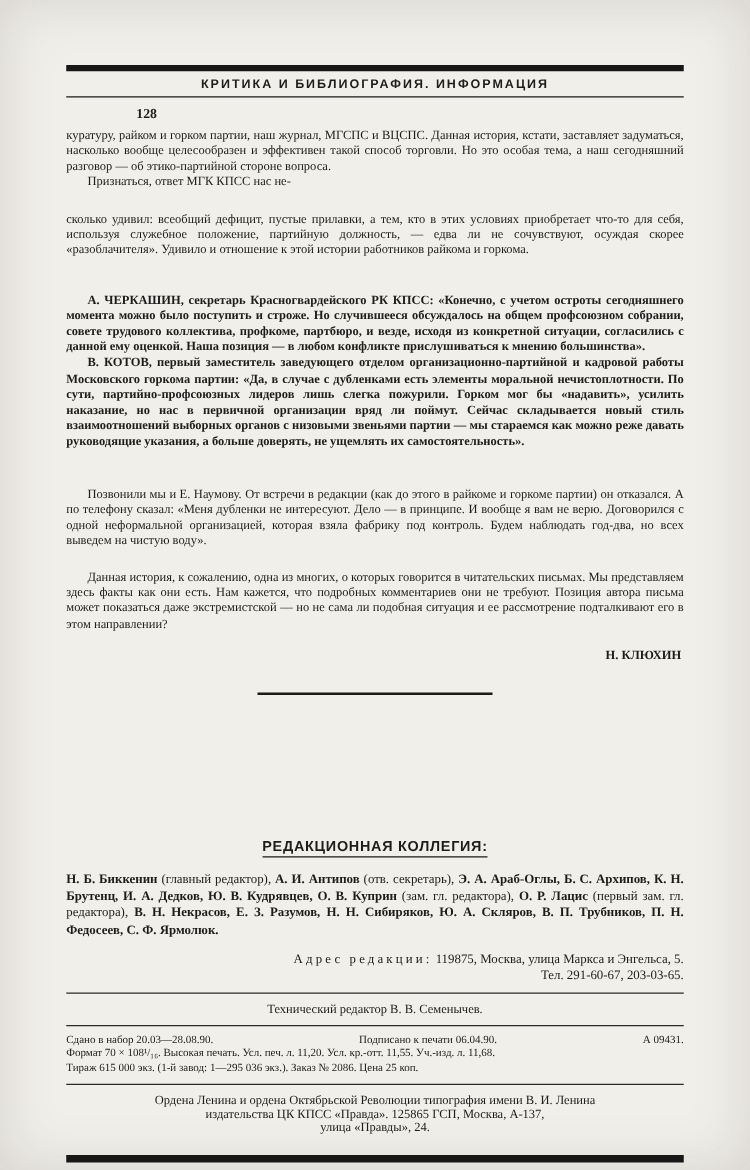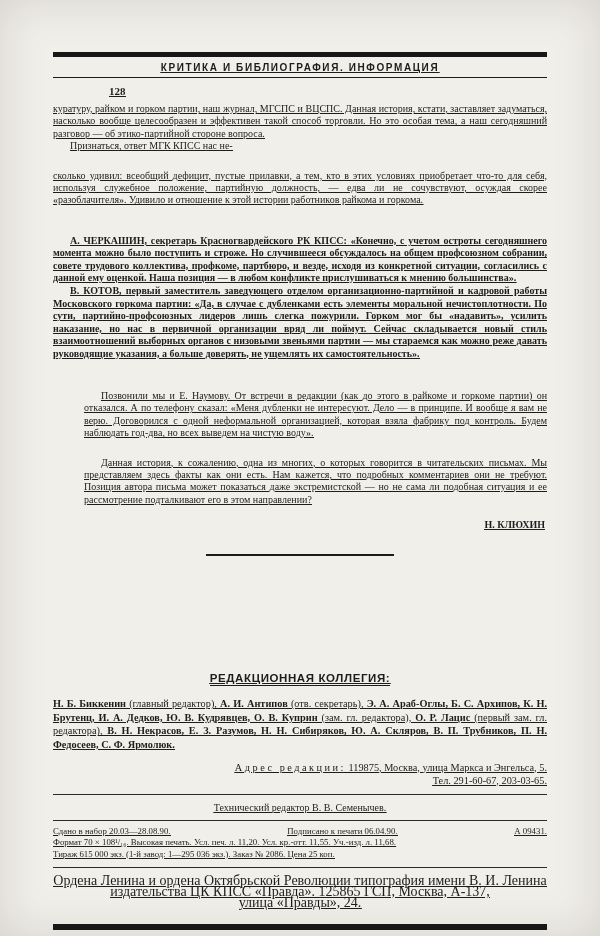--- a/index.html
+++ b/index.html
@@ -1,15 +1,15 @@
 <!DOCTYPE html>
 <html lang="ru"><head>
 <meta charset="utf-8">
 <style>
-  * { margin:0; padding:0; box-sizing:border-box;text-decoration:underline; }
+  * { margin:0; padding:0; box-sizing:border-box; }
   html, body { width:600px; height:936px; }
   body {
     background:#e7e4de;
     font-family:"Liberation Serif", serif;
     color:#1d1d1d;
     overflow:hidden;
   }
   .paper {
     width:600px; height:936px;
     background:#f1efea;
@@ -32,21 +32,21 @@
 
   .cols { display:flex; gap:17px;flex-direction:column; }
   .col { flex:1; min-width:0; }
   p.body-text { text-align:justify; font-size:10px; line-height:12.4px; }
   .indent { text-indent:17px; }
 
   .quotes { margin-top:28px; }
   .quotes p { font-weight:bold; text-align:justify; font-size:10px; line-height:12.4px; text-indent:17px; }
   .quotes p + p { margin-top:1px; }
 
-  .cols.second { margin-top:30px;margin-left:31px; }
+  .cols.second { margin-top:30px; }
   .sig { text-align:right; font-weight:bold; font-size:10px; margin-top:13px; padding-right:2px; }
 
   .short-rule { width:188px; height:2px; background:#1b1b1b; margin:24px auto 0; }
 
   .ed-title-wrap { text-align:center; margin-top:112px; }
   .ed-title {
     font-family:"Liberation Sans", sans-serif;
     font-weight:bold; font-size:11.5px; letter-spacing:.6px;
     border-bottom:1.5px solid #1b1b1b; padding-bottom:1px;text-align:right;
   }
@@ -58,21 +58,21 @@
   .addr .spaced { letter-spacing:2.5px; }
 
   .rule { border-top:1px solid #2b2b2b; margin-top:7px; }
 
   .tech { text-align:center; font-size:10px; margin:7px 0; }
 
   .imprint { font-size:8.8px; line-height:11.5px; margin-top:5px; }
   .imprint-row1 { display:flex; justify-content:space-between; }
   .imprint-row { text-align:justify; }
 
-  .printer { text-align:center; font-size:14px; line-height:11px; margin-top:7px; }
+  .printer { text-align:center; font-size:10px; line-height:11px; margin-top:7px; }
 </style>
 </head>
 <body>
 
 <div class="paper">
   <div class="content">
 
     <div class="bar"></div>
     <div class="running-head">КРИТИКА И БИБЛИОГРАФИЯ. ИНФОРМАЦИЯ</div>
     <div class="thin-rule"></div>

